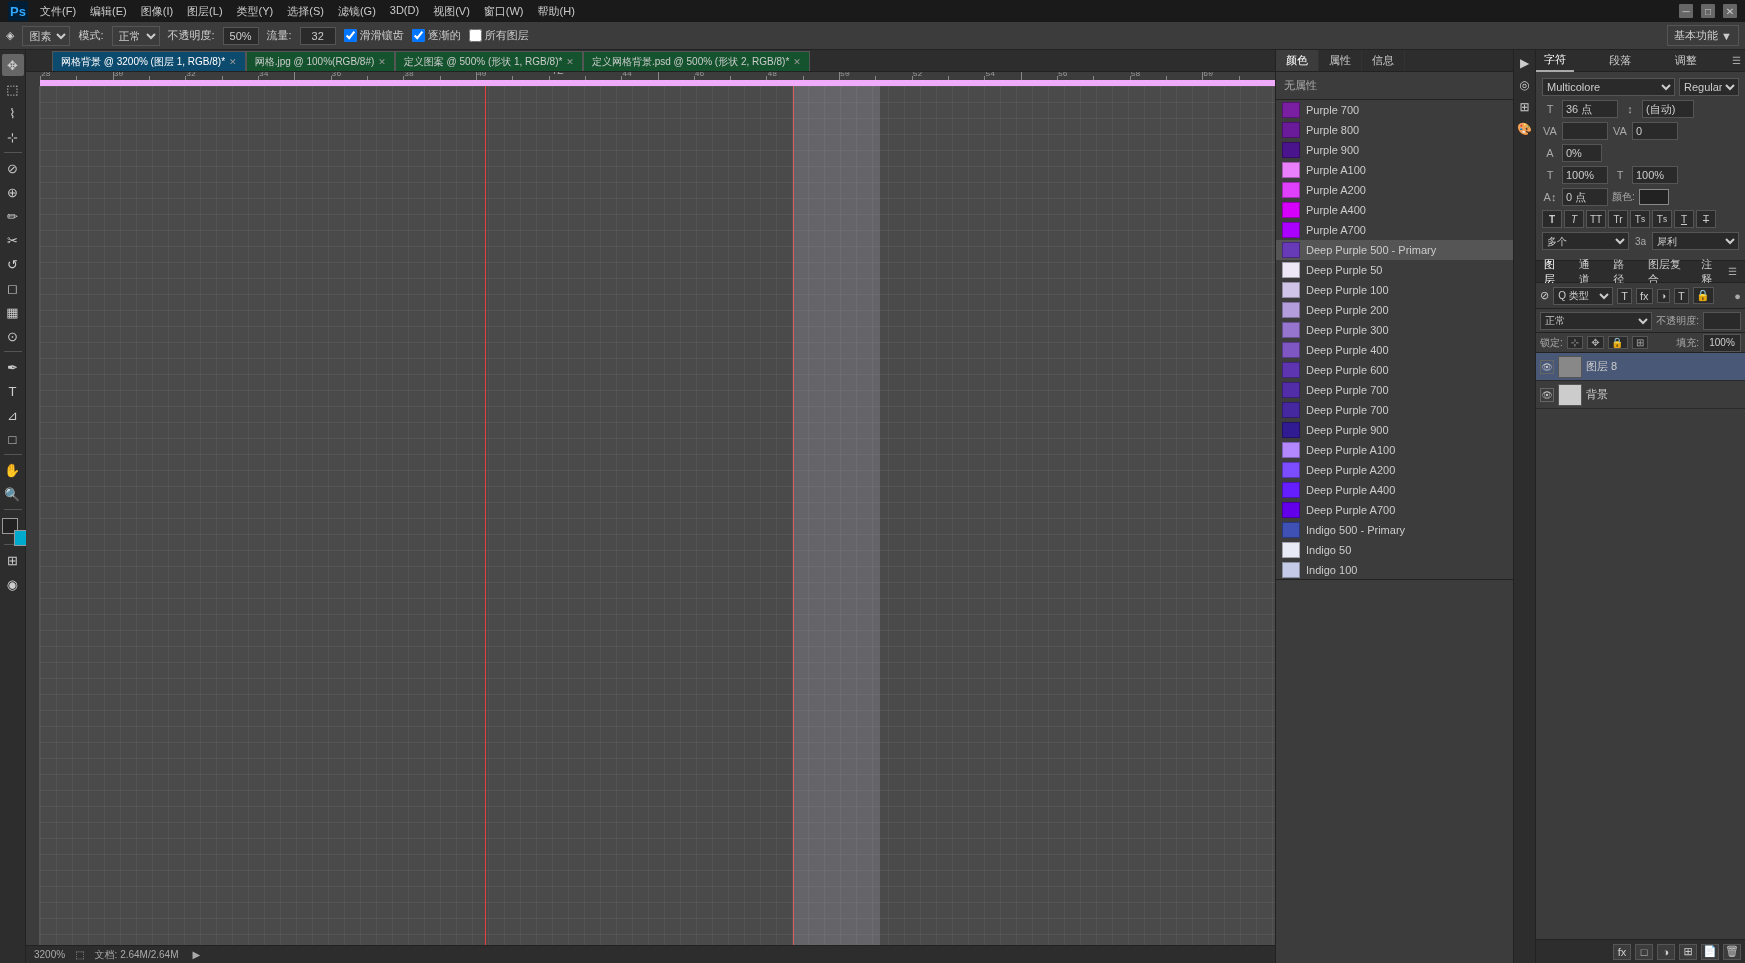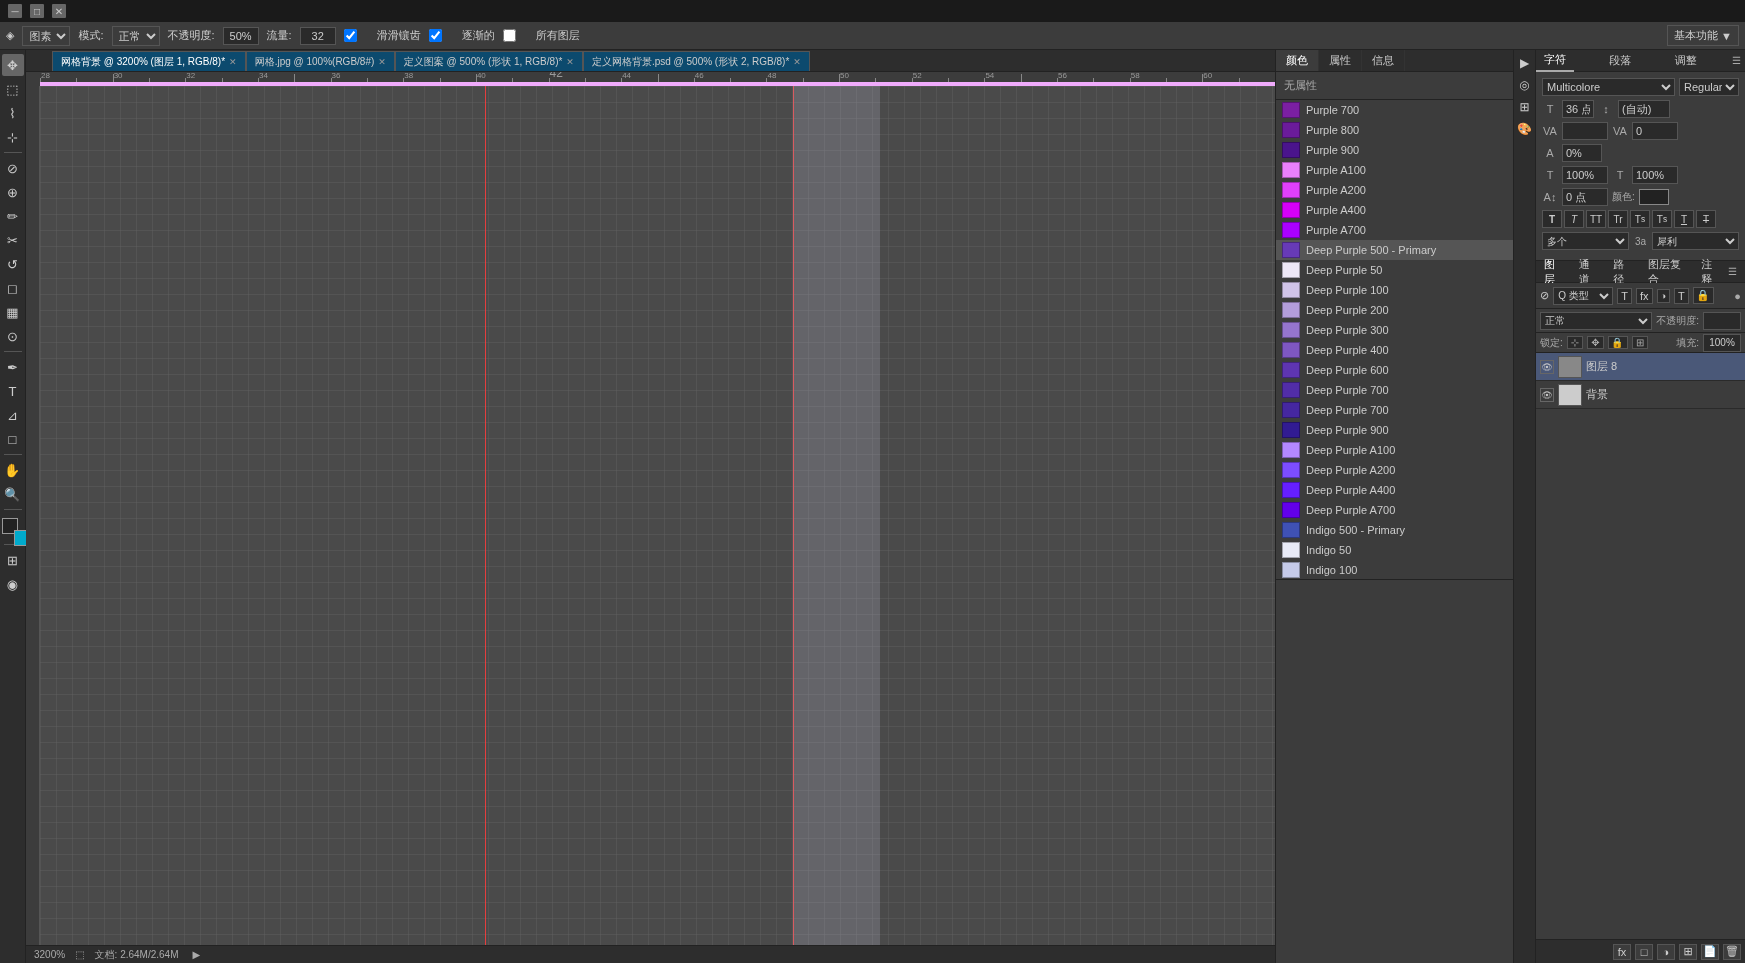--- a/index.html
+++ b/index.html
@@ -74,21 +74,21 @@
     .opt-label { color: #ccc; font-size: 11px; }
     .opt-select {
       background: #3c3c3c;
       border: 1px solid #555;
       color: #ccc;
       font-size: 11px;
       height: 20px;
       padding: 0 2px;
     }
     .opt-checkbox-wrap {
-      display: flex; gap: 20px;
+      display: flex; gap: 3px;
     }
     .opt-number {
       width: 36px;
       background: #2a2a2a;
       border: 1px solid #555;
       color: #ccc;
       font-size: 11px;
       height: 18px;
       text-align: center;
     }
@@ -152,21 +152,21 @@
     #doc-tabs {
       height: 22px;
       background: #2d2d2d;
       display: flex;
       align-items: flex-end;
       padding-left: 26px;
       border-bottom: 1px solid #222;
     }
     .doc-tab {
       height: 20px;
-      background: #0c4a6e;
+      background: #14532d;
       border: 1px solid #555;
       border-bottom: none;
       padding: 0 8px;
       display: flex;
       align-items: center;
       gap: 4px;
       font-size: 10px;
       color: #ccc;
       cursor: pointer;
       white-space: nowrap;
@@ -509,20 +509,37 @@
       flex: 1;
       overflow: hidden;
     }
   </style>
 </head>
 <body>
 
 <div id="outer-layout">
 
   <div id="title-bar">
+    <div id="title-bar-left">
+      <div id="ps-logo">Ps</div>
+      <div id="menu-bar">
+
+      <div class="menu-item">文件(F)</div>
+          <div class="menu-item">编辑(E)</div>
+          <div class="menu-item">图像(I)</div>
+          <div class="menu-item">图层(L)</div>
+          <div class="menu-item">类型(Y)</div>
+          <div class="menu-item">选择(S)</div>
+          <div class="menu-item">滤镜(G)</div>
+          <div class="menu-item">3D(D)</div>
+          <div class="menu-item">视图(V)</div>
+          <div class="menu-item">窗口(W)</div>
+          <div class="menu-item">帮助(H)</div>
+        </div>
+    </div>
     <div id="title-bar-right">
       <div class="win-btn">─</div>
       <div class="win-btn">□</div>
       <div class="win-btn">✕</div>
     </div>
   </div>
 
   <div id="options-bar">
     <span class="opt-label">◈</span>
     <select class="opt-select">
@@ -594,21 +611,21 @@
 
       <div class="doc-tab active">网格背景 @ 3200% (图层 1, RGB/8)* <span class="close-x">✕</span></div>
           <div class="doc-tab">网格.jpg @ 100%(RGB/8#) <span class="close-x">✕</span></div>
           <div class="doc-tab">定义图案 @ 500% (形状 1, RGB/8)* <span class="close-x">✕</span></div>
           <div class="doc-tab">定义网格背景.psd @ 500% (形状 2, RGB/8)* <span class="close-x">✕</span></div>
         </div>
 
       <div id="canvas-row">
         <div id="canvas-container">
 
-          <div id="ruler-h" style="position:absolute;top:0;left:14px;right:0;height:14px;background:#3c3c3c;border-bottom:4px solid #f0abfc;z-index:2;overflow:hidden;">
+          <div id="ruler-h" style="position:absolute;top:0;left:14px;right:0;height:14px;background:#3c3c3c;border-bottom:6px solid #f0abfc;z-index:2;overflow:hidden;font-family:Liberation Mono, monospace;">
 
           <div style="position: absolute; left: 0%; bottom: 0px; width: 1px; height: 4px; background: rgb(136, 136, 136);"></div>
               <span style="position: absolute; left: calc(0% + 1px); bottom: 2px; font-size: 8px; color: rgb(153, 153, 153);">28</span>
               <div style="position: absolute; left: 2.94118%; bottom: 0px; width: 1px; height: 4px; background: rgb(136, 136, 136);"></div>
               <div style="position: absolute; left: 5.88235%; bottom: 0px; width: 1px; height: 8px; background: rgb(136, 136, 136);"></div>
               <span style="position: absolute; left: calc(5.88235% + 1px); bottom: 2px; font-size: 8px; color: rgb(153, 153, 153);">30</span>
               <div style="position: absolute; left: 8.82353%; bottom: 0px; width: 1px; height: 4px; background: rgb(136, 136, 136);"></div>
               <div style="position: absolute; left: 11.7647%; bottom: 0px; width: 1px; height: 4px; background: rgb(136, 136, 136);"></div>
               <span style="position: absolute; left: calc(11.7647% + 1px); bottom: 2px; font-size: 8px; color: rgb(153, 153, 153);">32</span>
               <div style="position: absolute; left: 14.7059%; bottom: 0px; width: 1px; height: 4px; background: rgb(136, 136, 136);"></div>
@@ -804,21 +821,21 @@
         <div class="char-row">
           <select class="char-select" style="flex:1;">
             <option>Multicolore</option>
           </select>
           <select class="char-select" style="width:60px;">
             <option>Regular</option>
           </select>
         </div>
         <div class="char-row">
           <span class="char-icon">T</span>
-          <input class="char-input" style="width: 32px;" value="36 点">
+          <input class="char-input" style="width: 56px;" value="36 点">
           <span class="char-icon">↕</span>
           <input class="char-input" style="width: 52px;" value="(自动)">
         </div>
         <div class="char-row">
           <span class="char-icon">VA</span>
           <input class="char-input" style="width: 46px;" value="">
           <span class="char-icon">VA</span>
           <input class="char-input" style="width: 46px;" value="0">
         </div>
         <div class="char-row">

